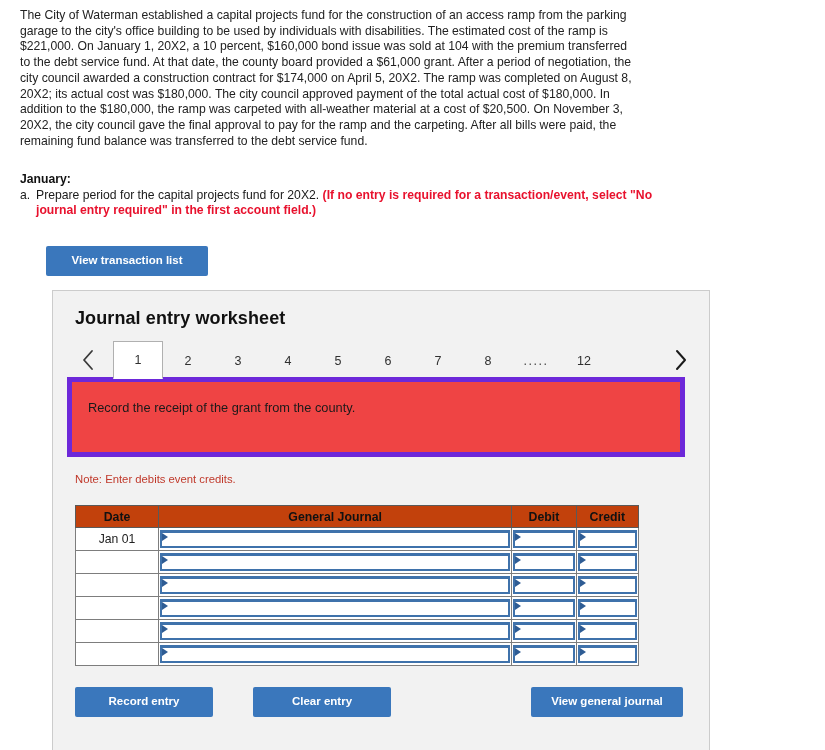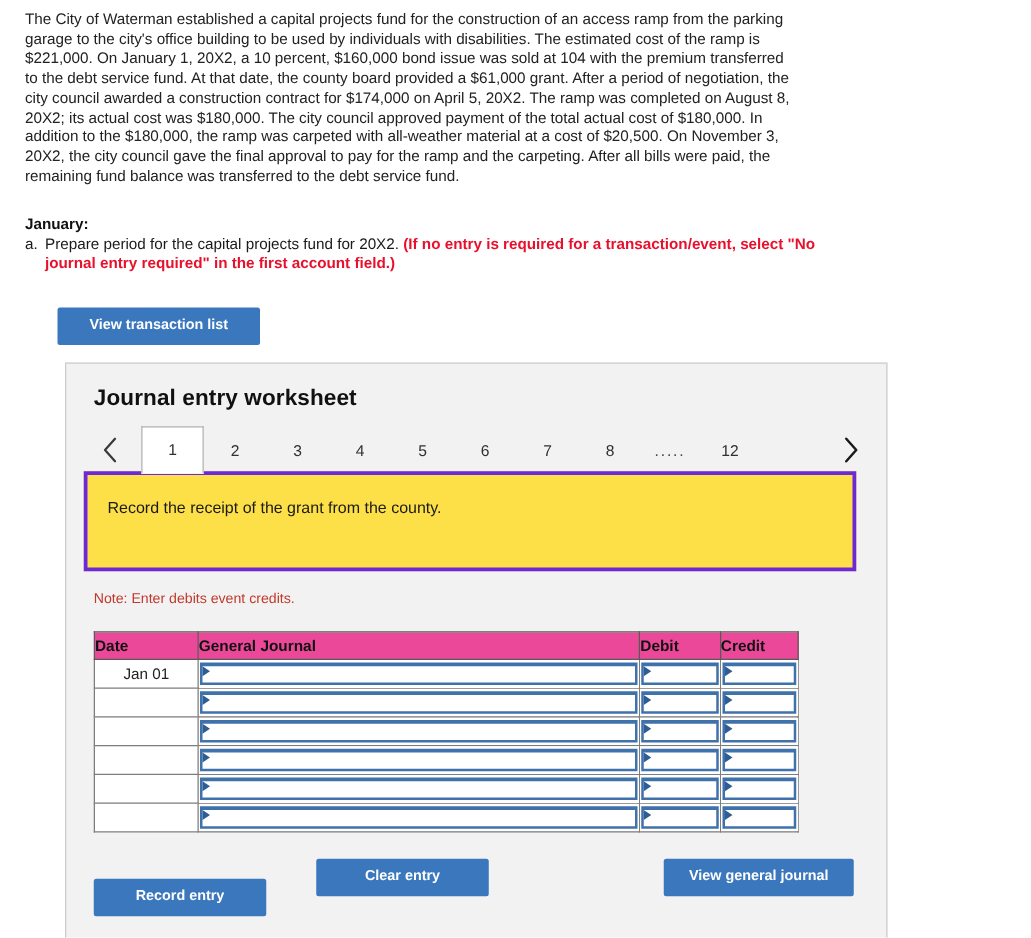--- a/index.html
+++ b/index.html
@@ -159,22 +159,22 @@
     color: #444;
   }
 
   
   .instruction-box {
     position: absolute;
     left: 14px;
     top: 86px;
     width: 618px;
     height: 80px;
-    background: #fde047;
-    border: 3px solid #6d28d9;
+    background: #ef4444;
+    border: 5px solid #6d28d9;
     box-sizing: border-box;
     z-index: 1;
   }
   .instruction-text {
     position: absolute;
     left: 16px;
     top: 18px;
     font-size: 12.8px;
     color: #1a1a1a;
   }
@@ -192,27 +192,27 @@
   
   .jtable {
     position: absolute;
     left: 22px;
     top: 214px;
     width: 564px;
     border-collapse: collapse;
     table-layout: fixed;
   }
   .jtable th {
-    background: #ec4899;
+    background: #c2410c;
     border: 1px solid #5a5a5a;
     height: 21px;
     font-size: 12.3px;
     font-weight: bold;
     color: #111;
-    text-align: left;
+    text-align: center;
     padding: 0;
   }
   .jtable td {
     border: 1px solid #7d7d7d;
     height: 22px;
     padding: 0;
     vertical-align: middle;
     background: #ffffff;
   }
   .col-date  { width: 80px; }
@@ -251,21 +251,20 @@
     border-bottom: 4px solid transparent;
   }
 
   
   #record-entry {
     position: absolute;
     left: 22px;
     top: 396px;
     width: 138px;
     height: 30px;
-    margin-top: 16px;
   }
   #clear-entry {
     position: absolute;
     left: 200px;
     top: 396px;
     width: 138px;
     height: 30px;
   }
   #view-general-journal {
     position: absolute;

